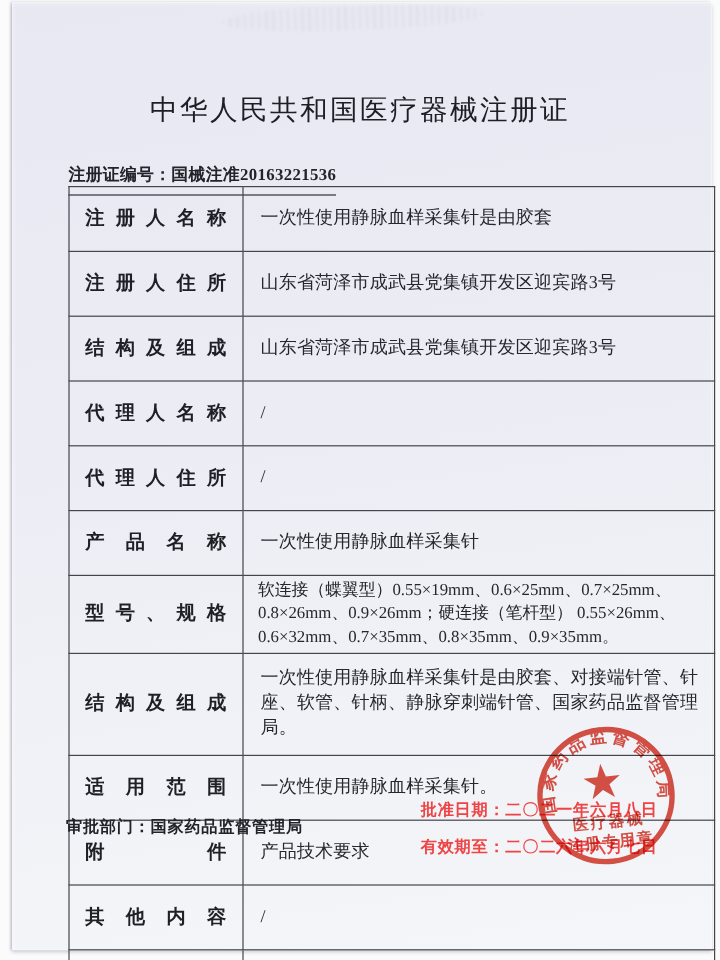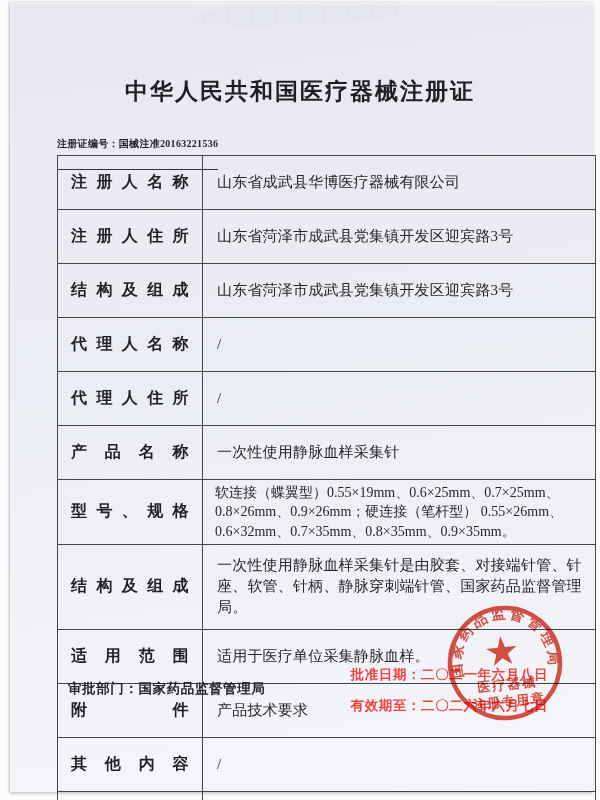--- a/index.html
+++ b/index.html
@@ -14,46 +14,46 @@
     background:linear-gradient(172deg,#e7e8f1 0%,#eaebf3 30%,#eef0f6 62%,#f5f6f9 100%);
     box-shadow:-1px 0 2px rgba(60,60,90,.25), 0 2px 3px rgba(60,60,90,.2), inset 1px 1px 4px rgba(255,255,255,.5);
   }
   .bleed{
     position:absolute;left:185px;top:5px;width:218px;height:20px;
     background:repeating-linear-gradient(90deg,rgba(110,115,140,.25) 0 2px,transparent 2px 6px);
     filter:blur(1.4px);opacity:.30;transform:rotate(-2deg);border-radius:50%/60%;
   }
   .title{
     position:absolute;left:0;right:0;top:76px;text-align:center;
-    font-size:23px;font-weight:700;letter-spacing:2px;color:#1e1e24;
+    font-size:23px;font-weight:400;letter-spacing:2px;color:#1e1e24;
   }
   .certline{
     position:absolute;left:57px;top:137px;
-    font-size:10px;font-weight:700;color:#23232a;
-    border-bottom:1.5px solid #33333a;padding-bottom:18px;letter-spacing:.3px;
+    font-size:14px;font-weight:700;color:#23232a;
+    border-bottom:1.5px solid #33333a;padding-bottom:7px;letter-spacing:.3px;
   }
   table.cert{
     position:absolute;left:57px;top:155px;width:488px;
     border-collapse:collapse;table-layout:fixed;
   }
   table.cert td{
     border:1.6px solid #45454c;
     vertical-align:middle;
   }
   td.lc{width:118px;padding:16px 13px;}
   td.vc{width:370px;padding:3px 8px 3px 14px;font-size:15px;line-height:1.4;letter-spacing:.2px;}
   .flabel{
     display:block;font-size:16px;font-weight:700;color:#1f1f26;
     text-align:justify;text-align-last:justify;letter-spacing:.5px;
   }
   tr.h31{height:31px;} tr.h32{height:32px;margin-top:40px;} tr.h34{height:34px;}
   tr.h52{height:52px;} tr.h53{height:53px;} tr.h62{height:62px;} tr.h85{height:85px;}
   td.vc.small{font-size:14px;line-height:1.38;letter-spacing:0;padding-left:12px;}
   .dept{
-    position:absolute;left:68px;top:680px;
+    position:absolute;left:55px;top:680px;
     font-size:13.5px;font-weight:700;letter-spacing:.6px;color:#23232a;
   }
   .dates{
     position:absolute;right:52px;top:666px;text-align:right;
     font-size:13.5px;font-weight:600;letter-spacing:.6px;color:#ef4444;
   }
   .dates .dline{display:block;margin-bottom:13px;}
   .seal{
     position:absolute;left:435px;top:593px;width:140px;height:140px;
     transform:rotate(-6deg);
@@ -70,21 +70,21 @@
 <div class="title">中华人民共和国医疗器械注册证</div>
 
 <div class="certline">注册证编号：国械注准20163221536</div>
 
 <table class="cert">
   <tbody>
     <tr class="h31">
       <td class="lc">
           <span class="flabel">注册人名称</span>
         </td>
-      <td class="vc">山东省成武县华博医疗器械有限公司</td>
+      <td class="vc">一次性使用静脉血样采集针是由胶套</td>
     </tr>
     <tr class="h31">
       <td class="lc">
           <span class="flabel">注册人住所</span>
         </td>
       <td class="vc">山东省菏泽市成武县党集镇开发区迎宾路3号</td>
     </tr>
     <tr class="h31">
       <td class="lc">
           <span class="flabel">结构及组成</span>
@@ -118,21 +118,21 @@
     <tr class="h85">
       <td class="lc">
           <span class="flabel">结构及组成</span>
         </td>
       <td class="vc">一次性使用静脉血样采集针是由胶套、对接端针管、针座、软管、针柄、静脉穿刺端针管、国家药品监督管理局。</td>
     </tr>
     <tr class="h53">
       <td class="lc">
           <span class="flabel">适用范围</span>
         </td>
-      <td class="vc">适用于医疗单位采集静脉血样。</td>
+      <td class="vc">一次性使用静脉血样采集针。</td>
     </tr>
     <tr class="h34">
       <td class="lc">
           <span class="flabel">附件</span>
         </td>
       <td class="vc">产品技术要求</td>
     </tr>
     <tr class="h31">
       <td class="lc">
           <span class="flabel">其他内容</span>

